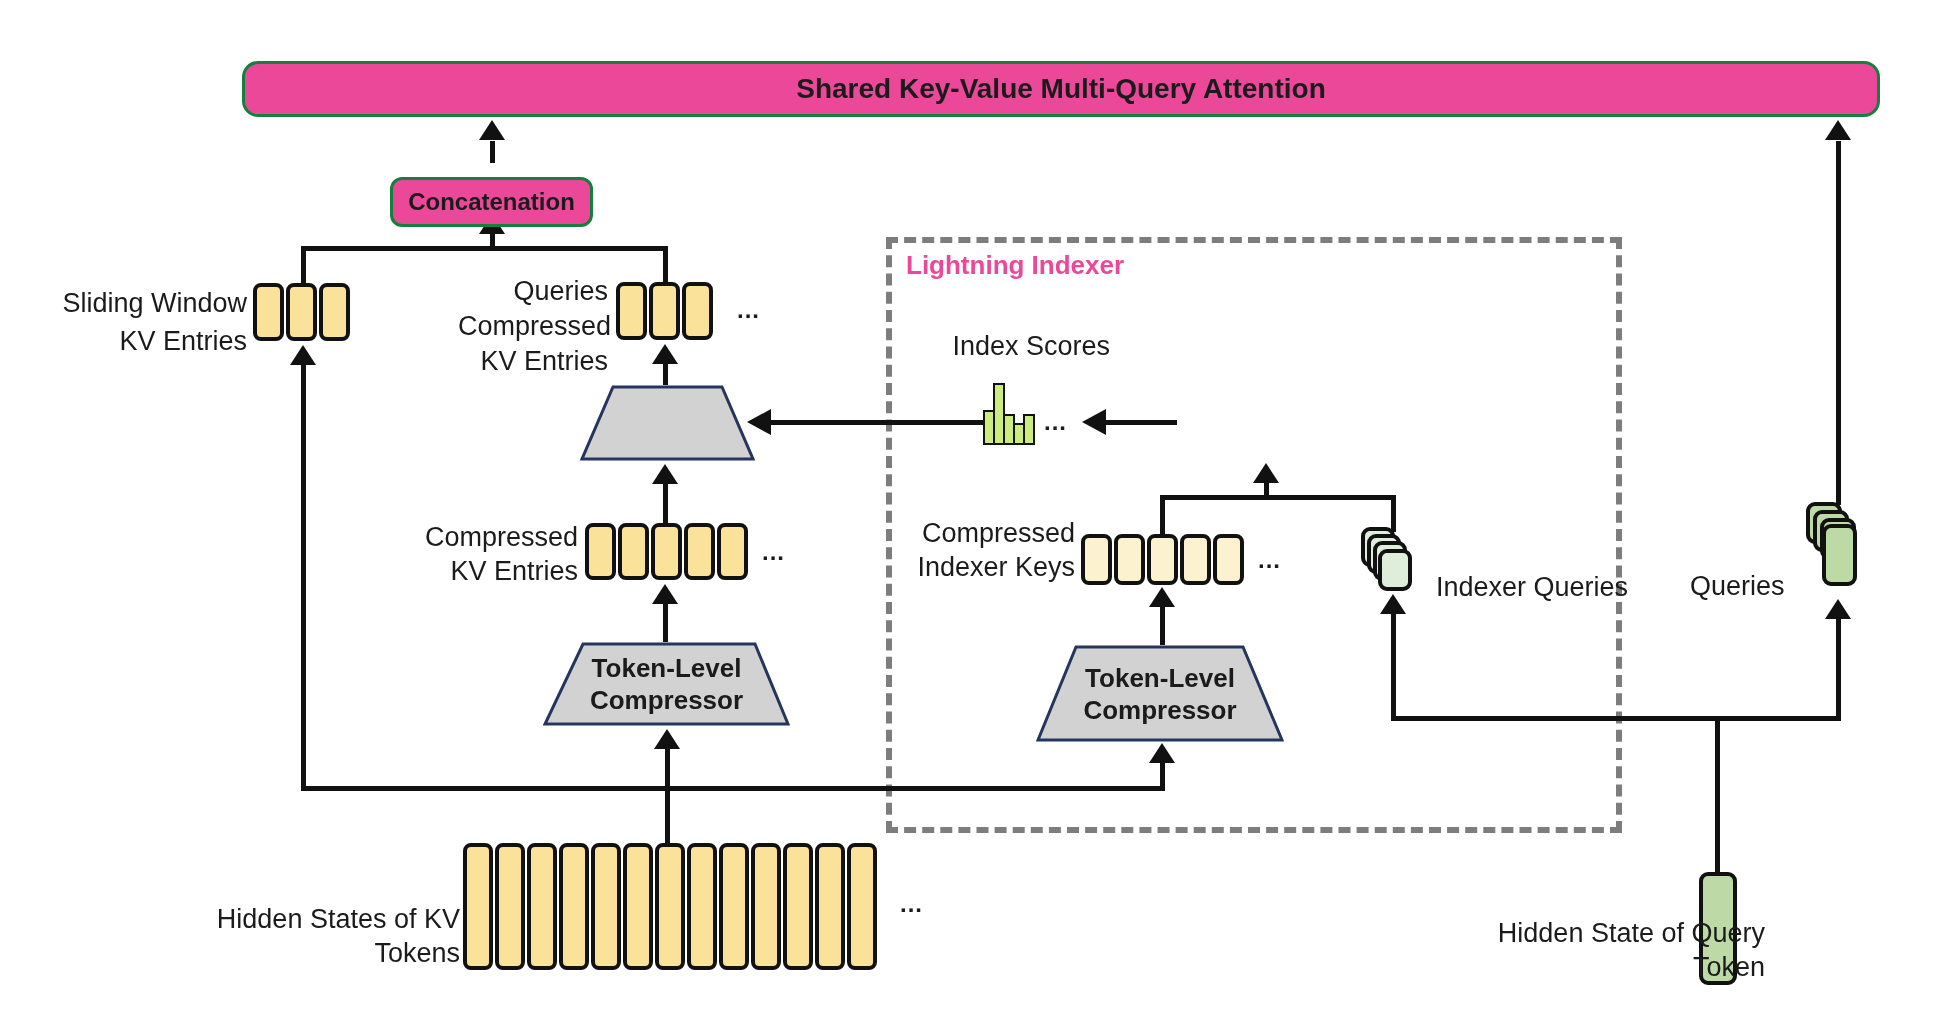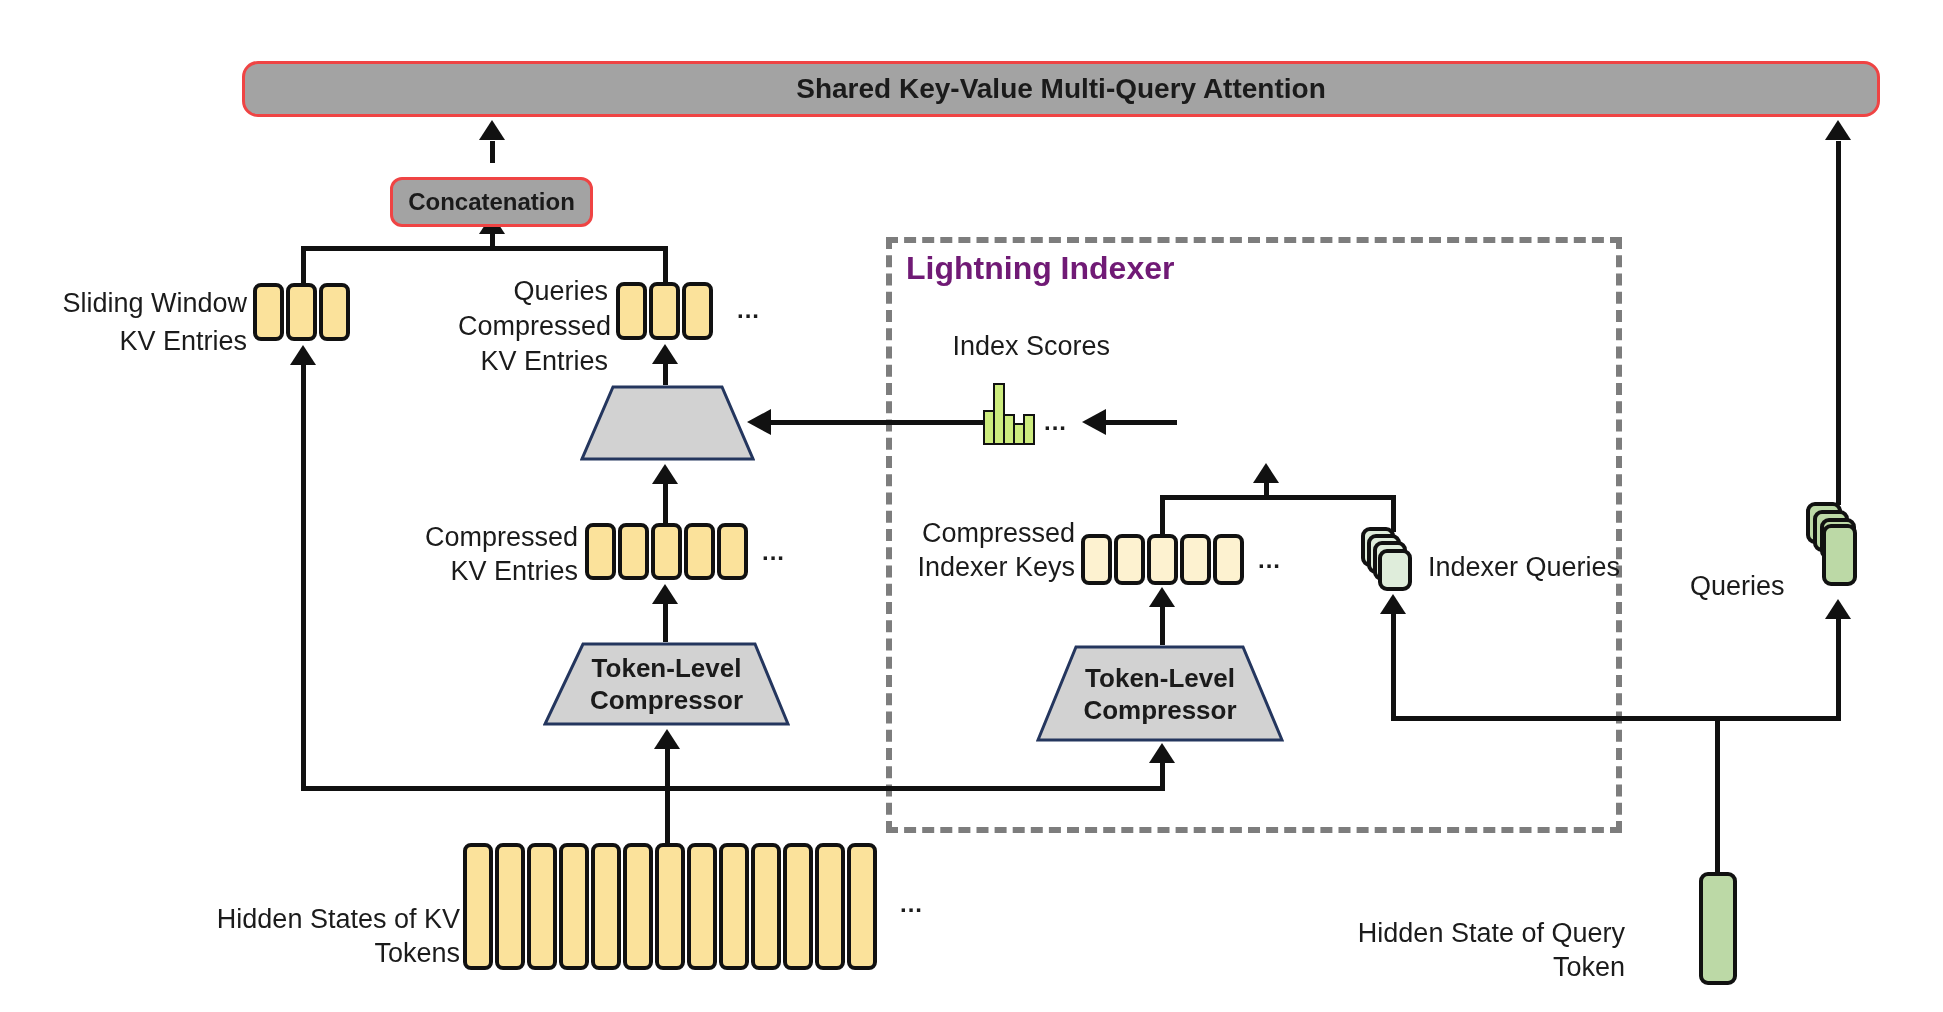--- a/index.html
+++ b/index.html
@@ -4,21 +4,21 @@
 <style>
   html,body{margin:0;padding:0;background:#ffffff;}
   #canvas{position:relative;width:1943px;height:1012px;background:#ffffff;overflow:hidden;
           font-family:"Liberation Sans","DejaVu Sans",sans-serif;color:#1b1b1b;}
   .ln{position:absolute;background:#111;}
   .ah-up{position:absolute;width:0;height:0;border-left:13px solid transparent;
          border-right:13px solid transparent;border-bottom:20px solid #111;}
   .ah-left{position:absolute;width:0;height:0;border-top:13px solid transparent;
            border-bottom:13px solid transparent;border-right:24px solid #111;}
 
-  .graybox{position:absolute;background:#a3a3a3;border:3px solid #ef4444;box-sizing:border-box;
+  .graybox{position:absolute;background:#ec4899;border:3px solid #15803d;box-sizing:border-box;
            display:flex;align-items:center;justify-content:center;font-weight:bold;}
 
   .lbl{position:absolute;font-size:27px;line-height:34px;text-align:right;}
 
   .cells{position:absolute;display:flex;gap:2px;}
   .cells span{display:block;border:4px solid #111;border-radius:8px;box-sizing:border-box;}
   .kv-cells span{width:31px;height:58px;background:#fbe29b;}
   .ckv-cells span{width:31px;height:57px;background:#fbe29b;}
   .hs-cells span{width:30px;height:127px;background:#fbe29b;}
   .key-cells span{width:31px;height:51px;background:#fdf2d0;}
@@ -41,21 +41,21 @@
   .bars{position:absolute;display:flex;align-items:flex-end;}
   .bars div{flex:0 0 auto;width:12px;border:2px solid #111;box-sizing:border-box;
             background:#cdec7e;margin-right:-2px;}
 
   .trap{position:absolute;}
   .trap-text{position:absolute;font-weight:bold;font-size:25px;line-height:32px;
              text-align:center;display:flex;flex-direction:column;justify-content:center;}
 
   #dashed-box{position:absolute;left:886px;top:237px;width:736px;height:596px;
               border:6px dashed #7d7d7d;box-sizing:border-box;}
-  #li-title{position:absolute;left:906px;top:250px;font-size:32px;font-weight:bold;color:#701a75;}
+  #li-title{position:absolute;left:906px;top:250px;font-size:26px;font-weight:bold;color:#ec4899;}
 
   #hsq-cell{position:absolute;left:1699px;top:872px;width:38px;height:113px;background:#bcd9a6;
             border:4px solid #111;border-radius:9px;box-sizing:border-box;}
 </style>
 </head>
 <body>
 
 <div id="canvas">
 
   <div id="dashed-box"></div>
@@ -234,19 +234,19 @@
 
   <div class="lbl" style="left:130px;top:902px;width:330px">Hidden States of KV Tokens</div>
 
   <div class="lbl" style="left:935px;top:329px;width:175px">Index Scores</div>
 
   <div class="lbl" style="left:905px;top:516px;width:170px">
     <div>Compressed</div>
     <div>Indexer Keys</div>
   </div>
 
-  <div class="lbl" style="left:1428px;top:550px;width:200px;text-align:left">Indexer Queries</div>
+  <div class="lbl" style="left:1428px;top:570px;width:200px;text-align:right">Indexer Queries</div>
 
   <div class="lbl" style="left:1690px;top:569px;width:112px;text-align:left">Queries</div>
 
-  <div class="lbl" style="left:1280px;top:916px;width:345px">Hidden State of Query Token</div>
+  <div class="lbl" style="left:1420px;top:916px;width:345px">Hidden State of Query Token</div>
 
 </div>
 
 </body></html>

